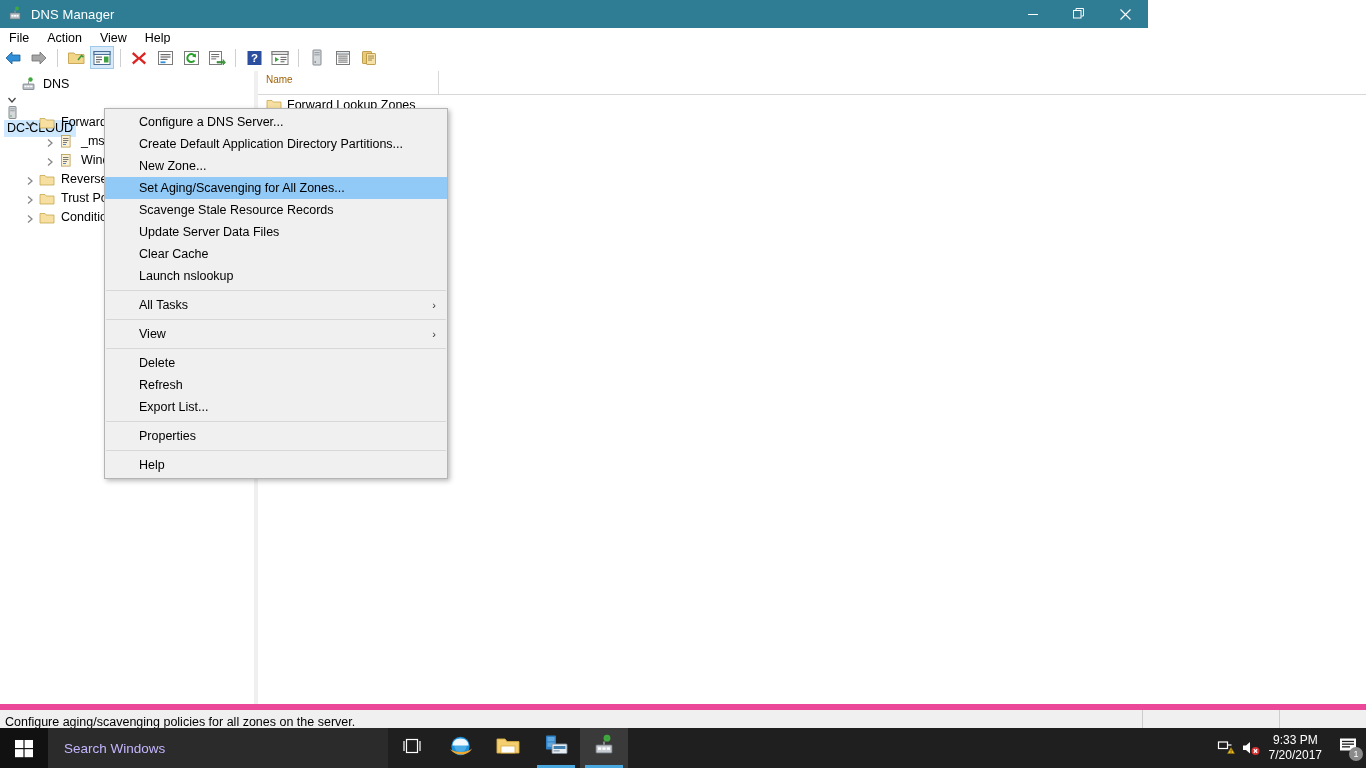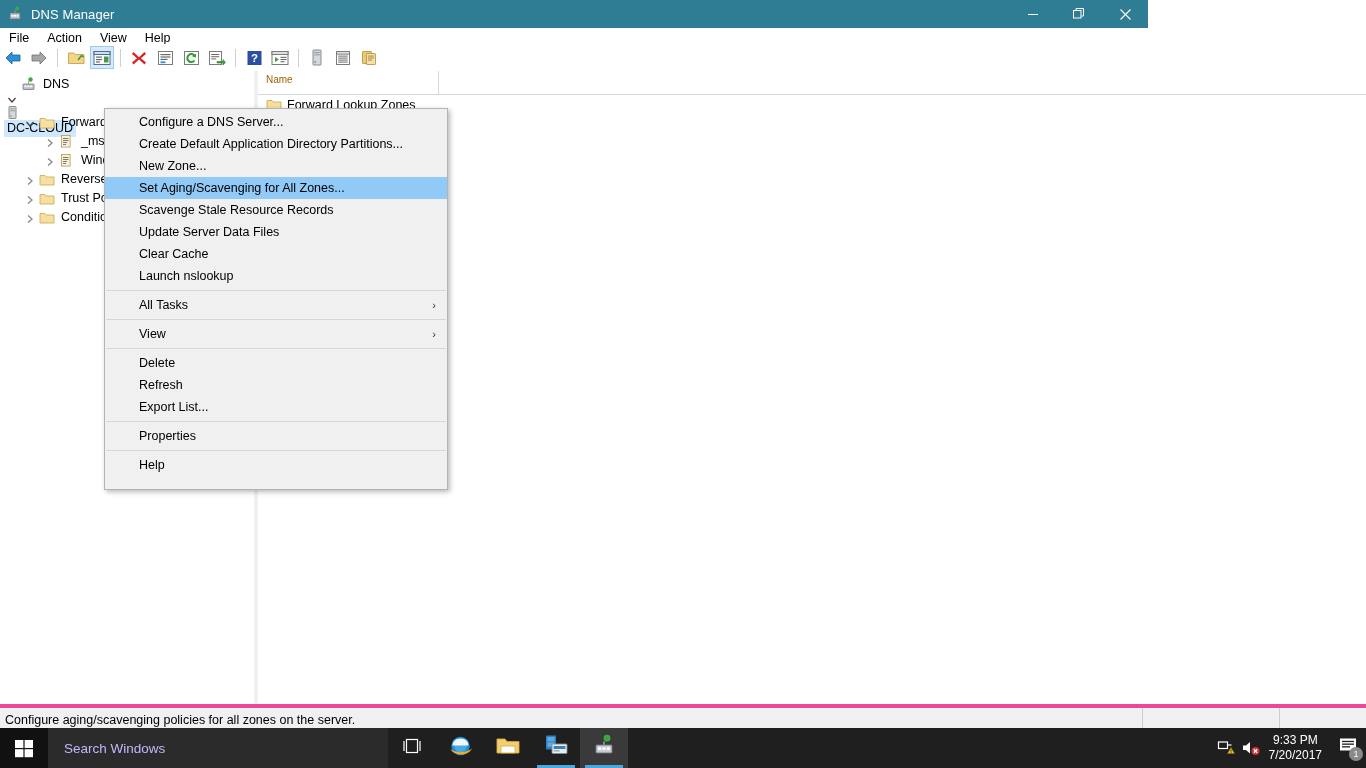--- a/index.html
+++ b/index.html
@@ -158,21 +158,21 @@
   }
 
   
   .ctxmenu {
     position: absolute;
     left: 104px; top: 108px;
     width: 342px;
     background: #f0f0f0;
     border: 1px solid #b4b4b4;
     box-shadow: 2px 2px 5px rgba(0,0,0,0.28);
-    padding: 2px 0 13px 0;
+    padding: 2px 0 2px 0;
     z-index: 40;
   }
   .ctx-item {
     height: 22px;
     display: flex; align-items: center;
     font-size: 12.5px;
     color: #000000;
     padding-left: 34px;
     position: relative;
     white-space: nowrap;
@@ -188,21 +188,21 @@
     height: 1px;
     background: #d7d7d7;
     margin: 3px 1px 3px 1px;
   }
 
   
   .statusbar {
     position: absolute; left: 0; top: 704px;
     width: 1366px; height: 24px;
     background: #f0f0f0;
-    border-top: 4px solid #ec4899;
+    border-top: 6px solid #ec4899;
     display: flex; align-items: center;
   }
   .status-text {
     font-size: 12.5px; color: #000000;
     padding-left: 5px;
     flex: 1;
   }
   .status-cell {
     border-left: 1px solid #cdcdcd;
     height: 24px;

